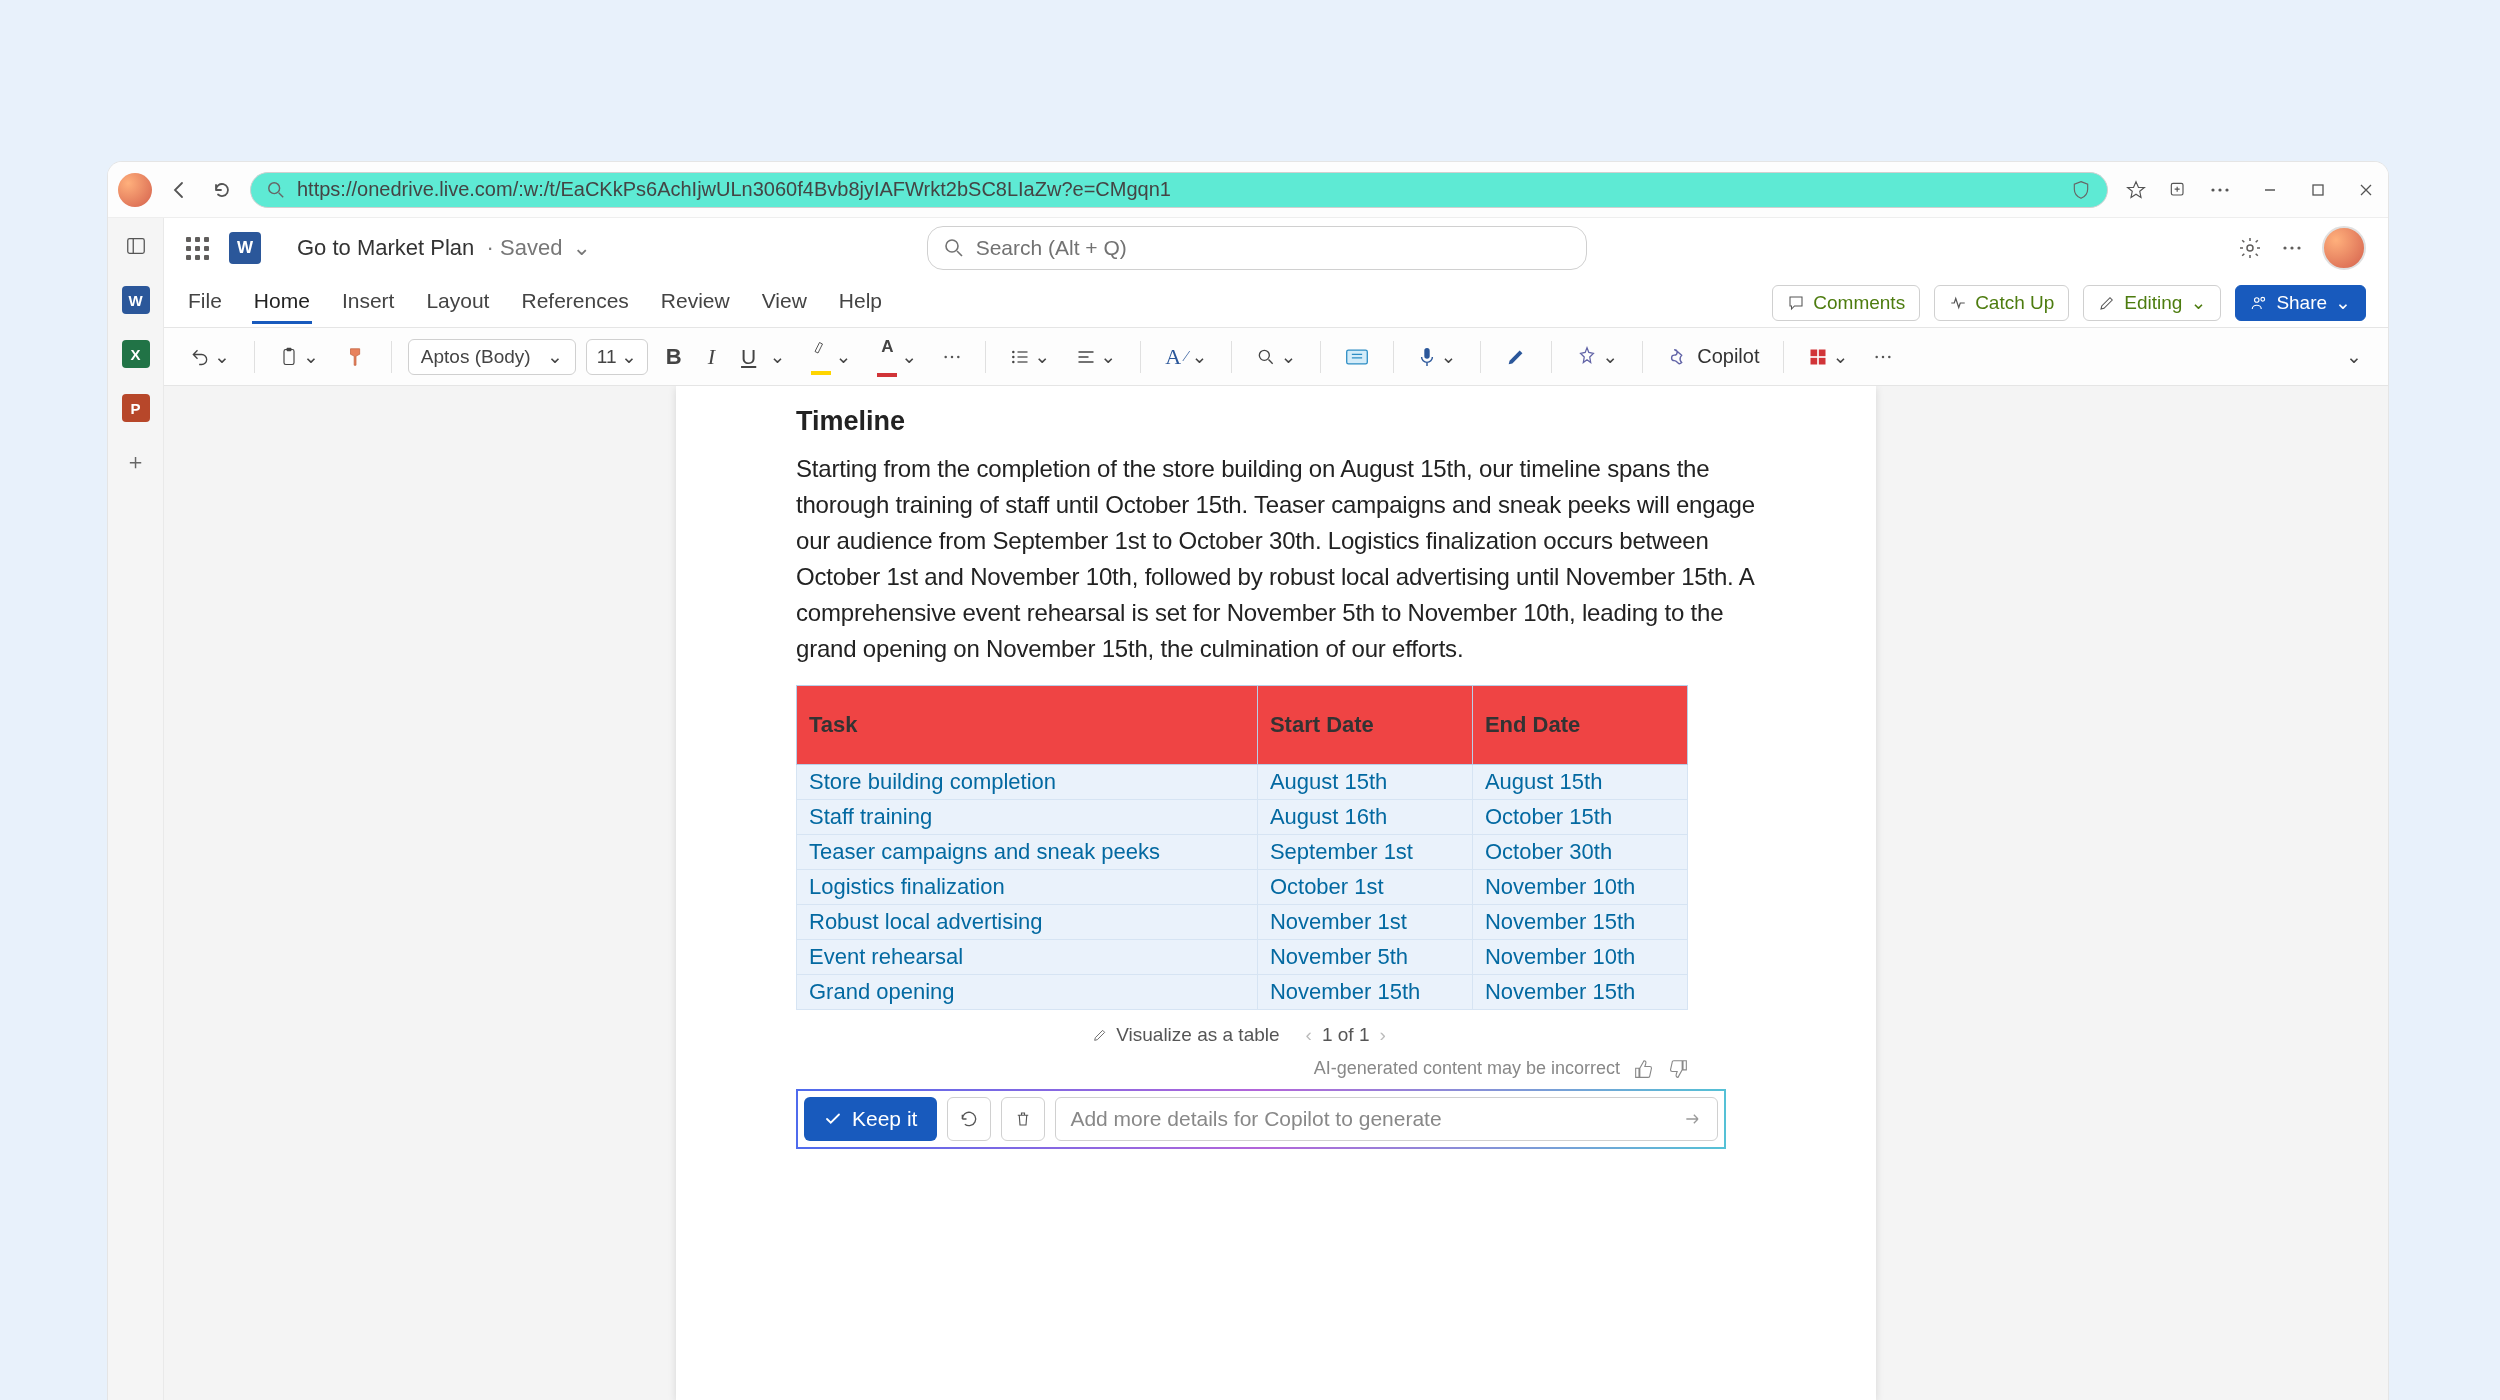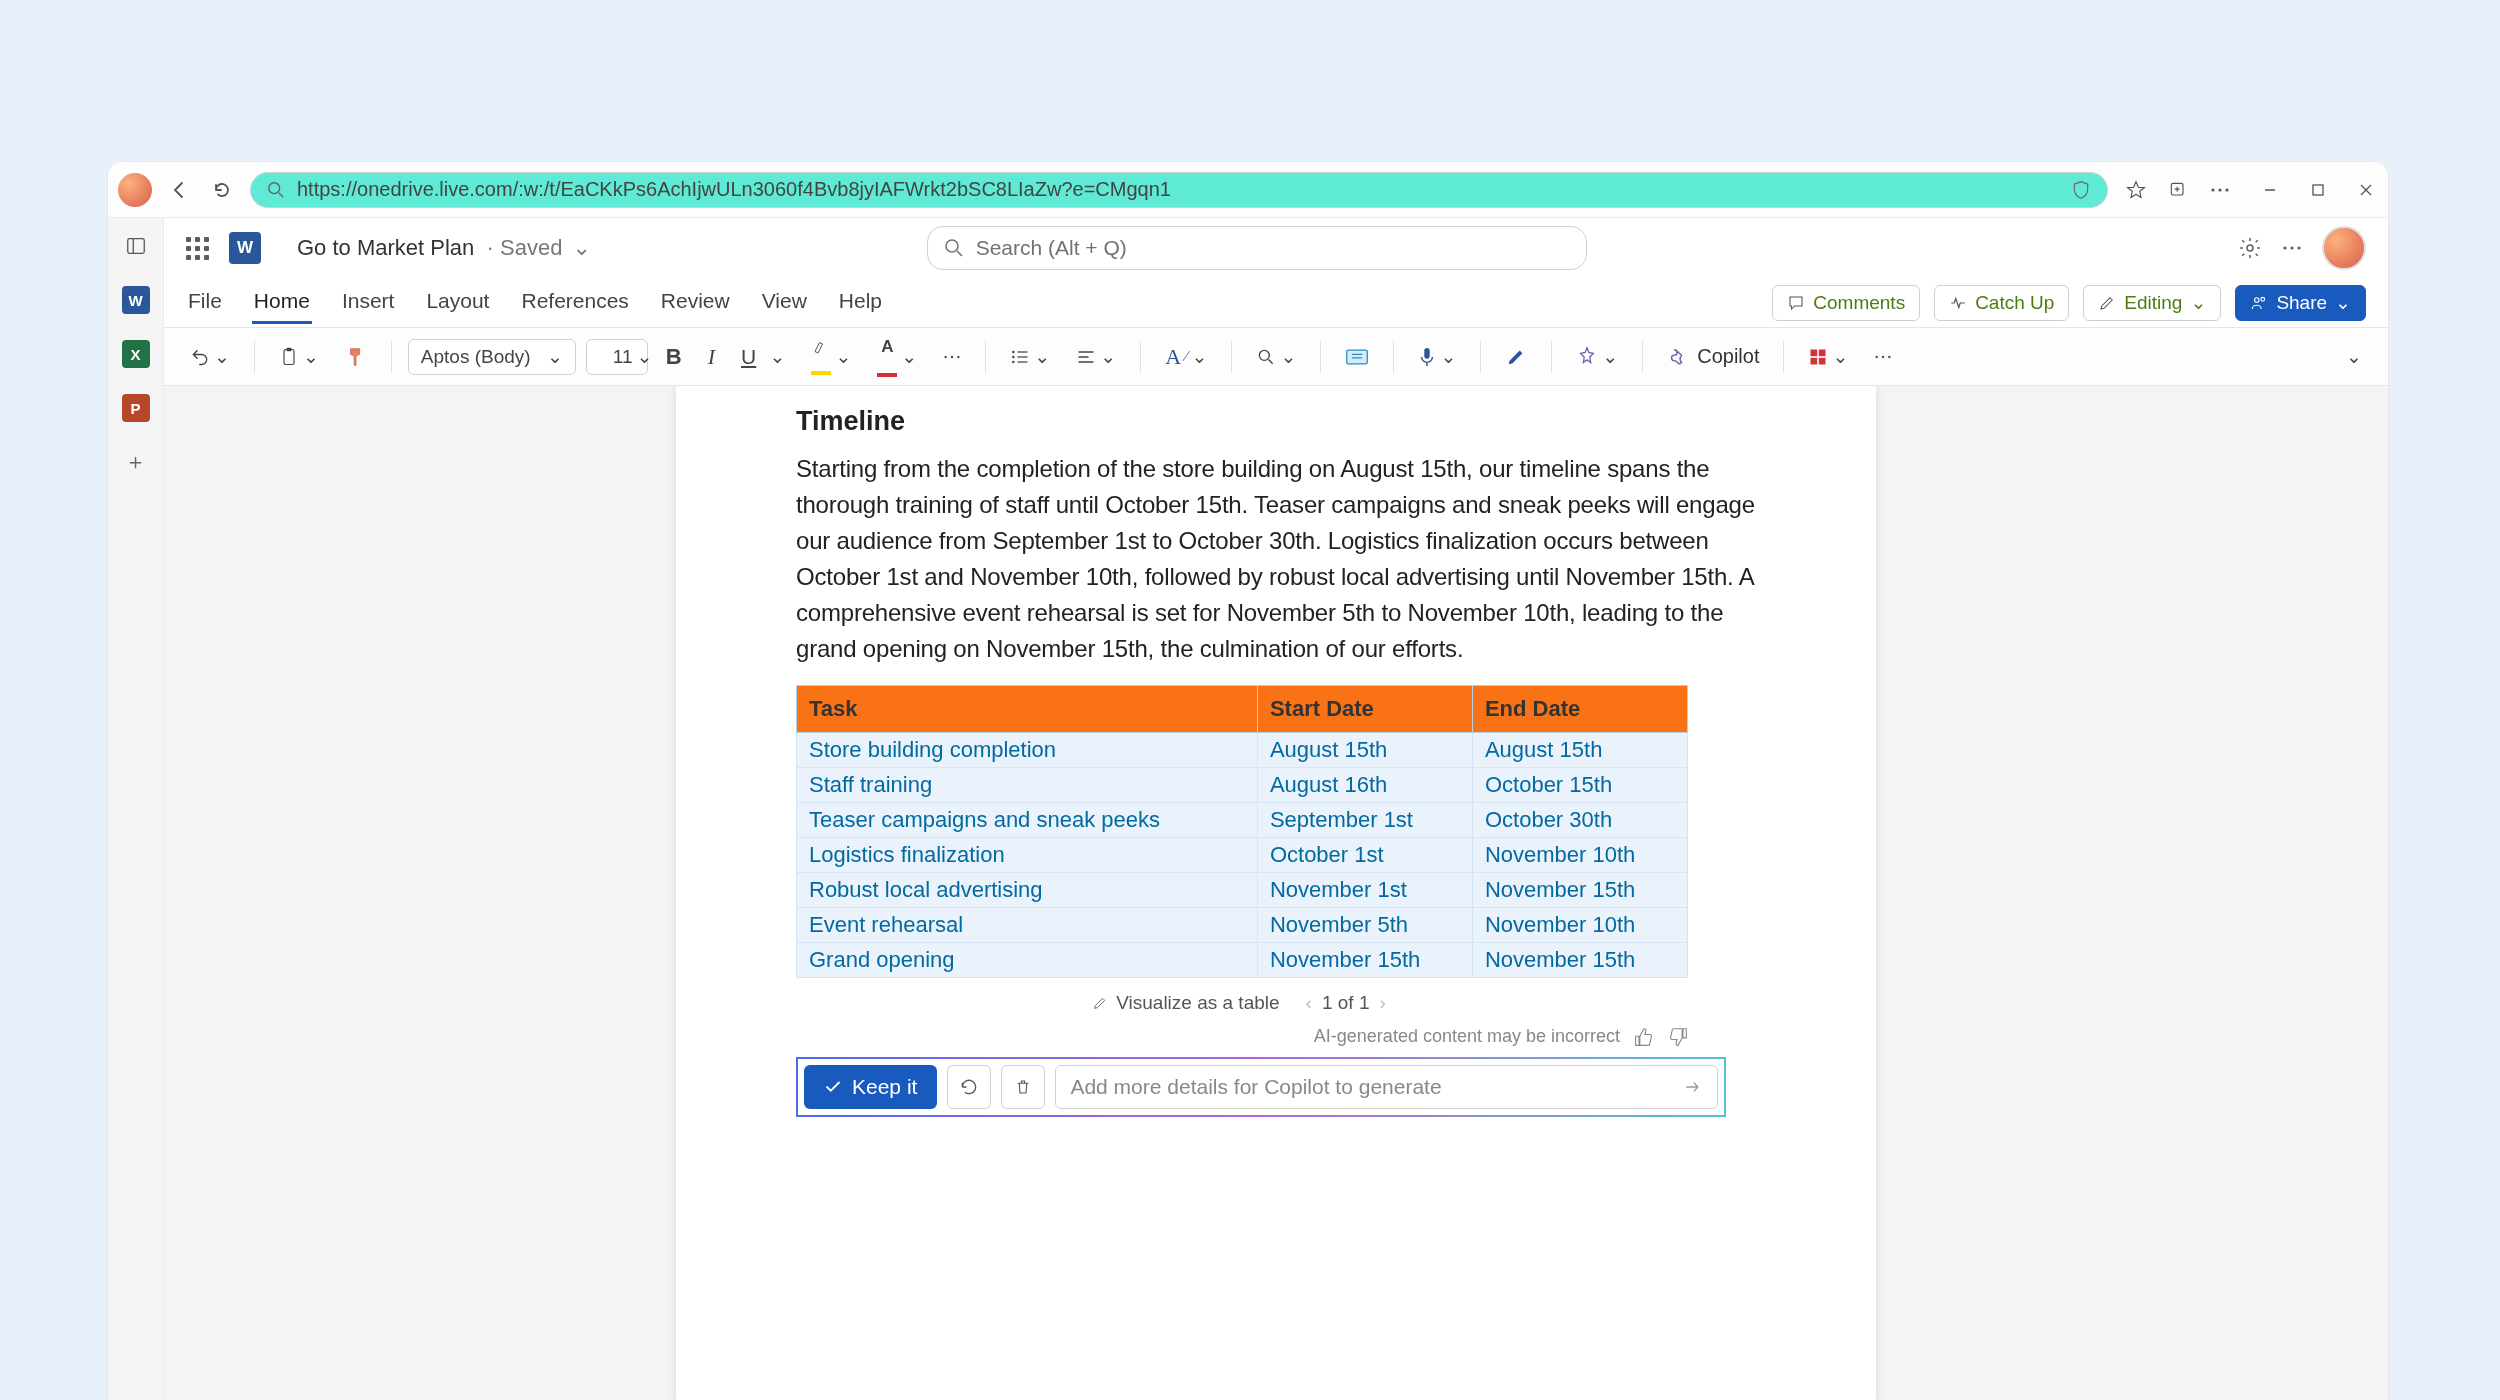--- a/index.html
+++ b/index.html
@@ -95,40 +95,40 @@
 
   
   .ribbon {
     height:58px; display:flex; align-items:center; gap:10px; padding:0 18px;
     border-bottom:1px solid #e5e5e5; background:#fdfdfd;
   }
   .rsep { width:1px; height:32px; background:#e0e0e0; margin:0 6px; }
   .rbtn { display:flex; align-items:center; gap:4px; height:36px; padding:0 8px; color:#444; cursor:pointer; border-radius:4px; font-size:19px; }
   .rselect { border:1px solid #d0d0d0; border-radius:6px; background:#fff; }
   .font-box { width:168px; padding:0 12px; }
-  .size-box { width:62px; padding:0 26px; justify-content:space-between; }
+  .size-box { width:62px; padding:0 10px; justify-content:space-between; }
   .bold { font-weight:bold; font-size:22px; }
   .italic { font-style:italic; font-family:Georgia,serif; font-size:22px; }
   .underline { text-decoration:underline; font-size:21px; }
   .color-swatch { width:20px; height:4px; margin-top:16px; }
   .yellow-sw { background:#ffd500; }
   .red-sw { background:#d13438; }
   .copilot-btn { display:flex; align-items:center; gap:8px; font-size:20px; color:#333; }
 
   
   .canvas-wrap { flex:1; background:#f4f4f4; display:flex; justify-content:center; overflow:hidden; }
   .page {
     width:1200px; background:#fff; box-shadow:0 2px 8px rgba(0,0,0,0.12);
     padding:20px 120px 60px 120px;
   }
   .doc-h { font-size:27px; font-weight:700; color:#222; margin-bottom:14px; }
   .doc-p { font-size:24px; line-height:1.5; color:#222; margin-bottom:18px; letter-spacing:-0.2px; }
 
   .tbl { width:892px; border-collapse:collapse; font-size:22px; }
-  .tbl th { background:#f97316; text-align:left; padding:10px 12px; font-weight:600; color:#333; border:1px solid #b8cfe8; }
+  .tbl th { background:#ef4444; text-align:left; padding:26px 12px; font-weight:600; color:#333; border:1px solid #b8cfe8; }
   .tbl td { background:#eaf2fb; padding:4px 12px; border:1px solid #d6e4f3; color:#0369a1; }
 
   
   .fb-row { display:flex; align-items:center; gap:12px; margin-top:14px; font-size:19px; color:#555; width:892px;flex-direction:column; }
   .fb-left { display:flex; align-items:center; gap:20px; }
   .fb-chev { color:#bbb; padding:0 6px; }
   .fb-right { margin-left:auto; display:flex; align-items:center; gap:14px; color:#888; font-size:18px; }
   .thumb { cursor:pointer; color:#888; }
 
   

